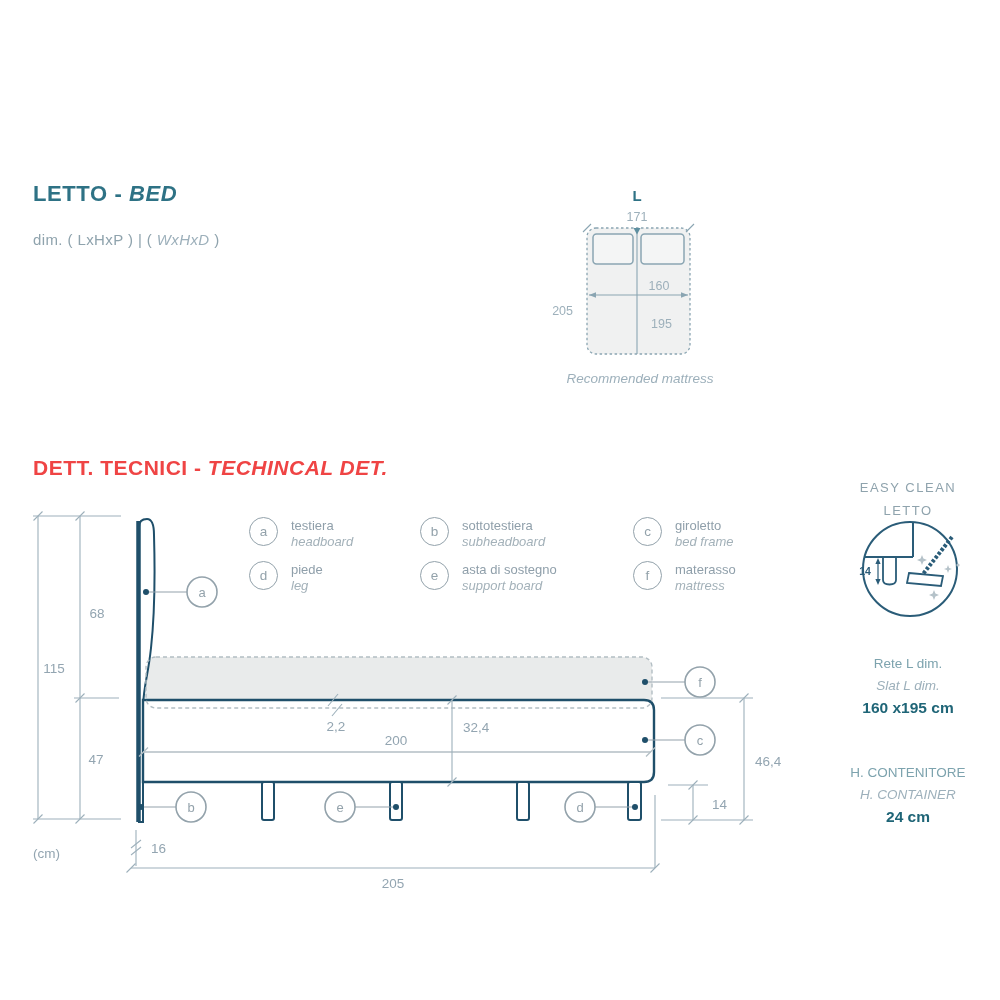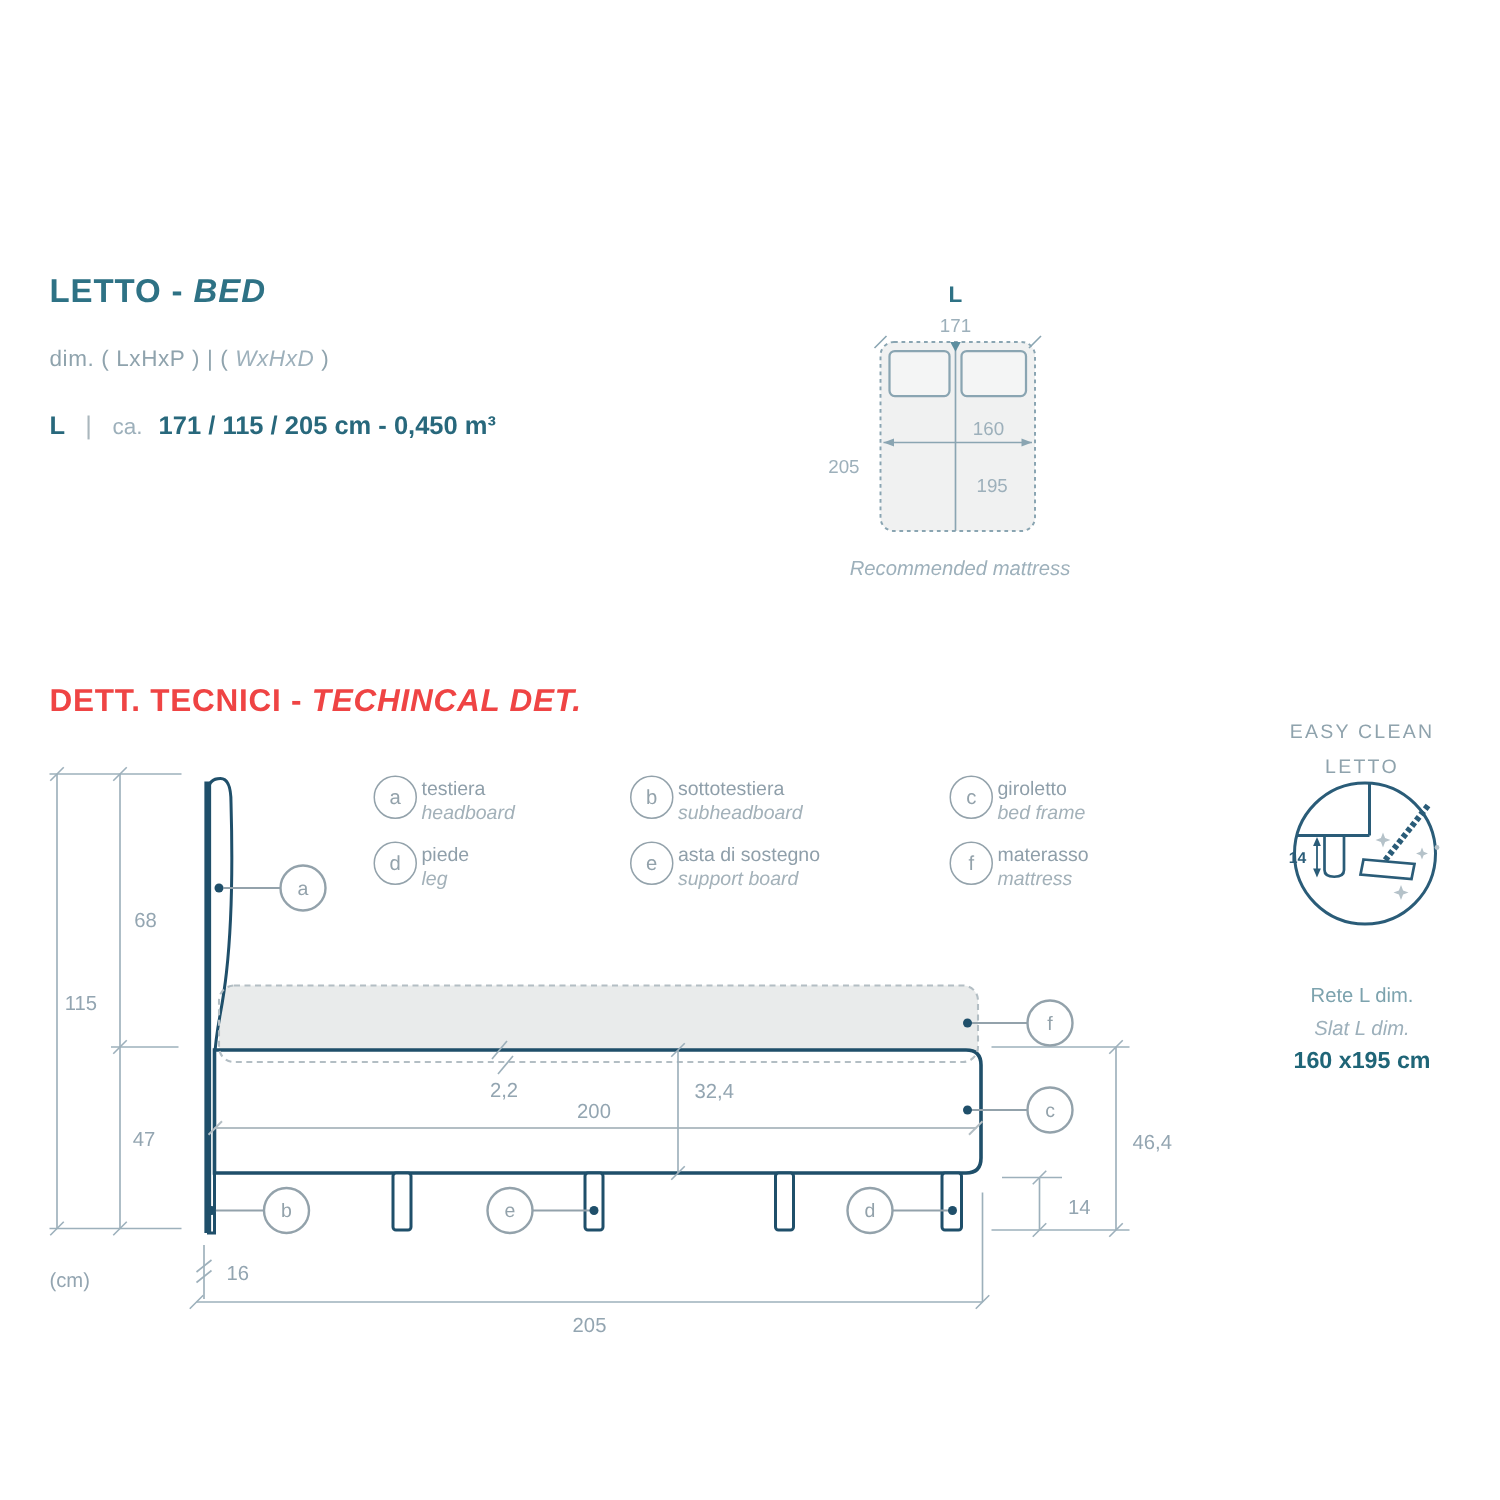--- a/index.html
+++ b/index.html
@@ -15,21 +15,21 @@
   .sizeline .ca{color:#9db0bb;font-weight:normal;font-size:15px;margin-right:6px;}
   .h2{font-size:21px;font-weight:bold;letter-spacing:.5px;color:#ef4444;}
   .h2 .it{font-style:italic;}
   .tv-captions{width:206px;text-align:center;line-height:21.5px;}
   .tv-c1{font-size:13.5px;color:#8fa3ad;}
   .tv-c2{font-size:13.5px;color:#9db0bb;font-style:italic;}
   .tv-c3{font-size:15px;color:#1f6577;font-weight:bold;}
   .leg-item{display:flex;align-items:flex-start;}
   .leg-circle{width:27px;height:27px;border:1.6px solid #93a2ab;border-radius:50%;
               color:#93a2ab;font-size:13.5px;line-height:27px;text-align:center;flex:none;}
-  .leg-text{padding-top:1px;margin-left:3px;line-height:16px;}
+  .leg-text{padding-top:1px;margin-left:13px;line-height:16px;}
   .leg-it{font-size:13px;color:#8f9faa;}
   .leg-en{font-size:13px;color:#a3b1b9;font-style:italic;}
   .ec-title{width:130px;text-align:center;font-size:13px;letter-spacing:1.5px;
             color:#8fa3ad;line-height:23px;}
   .side-block{width:160px;text-align:center;line-height:22px;}
   .sb-1{font-size:13.5px;color:#7da3ae;}
   .sb-2{font-size:13.5px;color:#9db0bb;font-style:italic;}
   .sb-3{font-size:15.5px;color:#1f6577;font-weight:bold;}
   svg text{font-family:"Liberation Sans",sans-serif;}
   .dimtxt{font-size:13.5px;fill:#93a5b1;}
@@ -45,26 +45,20 @@
     <span>LETTO -</span>
     <span class="it">BED</span>
   </div>
   <div class="abs dimline" style="left:33px;top:231px;">
     <span>dim. ( LxHxP )</span>
     <span>|</span>
     <span>(</span>
     <span class="it">WxHxD</span>
     <span>)</span>
   </div>
-  <div class="abs sizeline" style="left:33px;top:274px;">
-    <span>L</span>
-    <span class="pipe">|</span>
-    <span class="ca">ca.</span>
-    <span>171 / 115 / 205 cm - 0,450 m³</span>
-  </div>
 
   <svg class="abs" style="left:540px;top:182px;" width="200" height="185" viewBox="540 182 200 185">
     <text x="637" y="201" text-anchor="middle" font-size="15" font-weight="bold" fill="#2e7285">L</text>
     <text x="637" y="221" text-anchor="middle" class="dimtxt-sm">171</text>
     <g>
       <rect x="587" y="228" width="103" height="126" rx="9" fill="#f0f1f1" stroke="#8aa5b2" stroke-width="1.3" stroke-dasharray="2.5,2.5"></rect>
       <line x1="583" y1="232" x2="591" y2="224" stroke="#8aa5b2" stroke-width="1.1"></line>
       <line x1="686" y1="232" x2="694" y2="224" stroke="#8aa5b2" stroke-width="1.1"></line>
       <rect x="593" y="234" width="40" height="30" rx="3.5" fill="#f4f5f5" stroke="#8aa5b2" stroke-width="1.5"></rect>
       <rect x="641" y="234" width="43" height="30" rx="3.5" fill="#f4f5f5" stroke="#8aa5b2" stroke-width="1.5"></rect>
@@ -158,20 +152,25 @@
       <path d="M98,57 l1.1,2.9 2.9,1.1 -2.9,1.1 -1.1,2.9 -1.1,-2.9 -2.9,-1.1 2.9,-1.1 Z"></path>
       <path d="M84,82 l1.4,3.6 3.6,1.4 -3.6,1.4 -1.4,3.6 -1.4,-3.6 -3.6,-1.4 3.6,-1.4 Z"></path>
       <circle cx="108" cy="57" r="1.6"></circle>
     </g>
   </svg>
 
   <div class="abs side-block" style="left:828px;top:653px;">
     <div class="sb-1">Rete L dim.</div>
     <div class="sb-2">Slat L dim.</div>
     <div class="sb-3">160 x195 cm</div>
+  </div>
+  <div class="abs side-block" style="left:828px;top:762px;">
+    <div class="sb-1">H. CONTENITORE</div>
+    <div class="sb-2">H. CONTAINER</div>
+    <div class="sb-3">24 cm</div>
   </div>
 
   <svg class="abs" style="left:0;top:480px;" width="800" height="430" viewBox="0 480 800 430">
 
     <g stroke="#9db0bb" stroke-width="1.1">
       <line x1="33" y1="516" x2="121" y2="516"></line>
       <line x1="74" y1="698" x2="119" y2="698"></line>
       <line x1="33" y1="819" x2="121" y2="819"></line>
       <line x1="38" y1="516" x2="38" y2="819"></line>
       <line x1="80" y1="516" x2="80" y2="819"></line>

